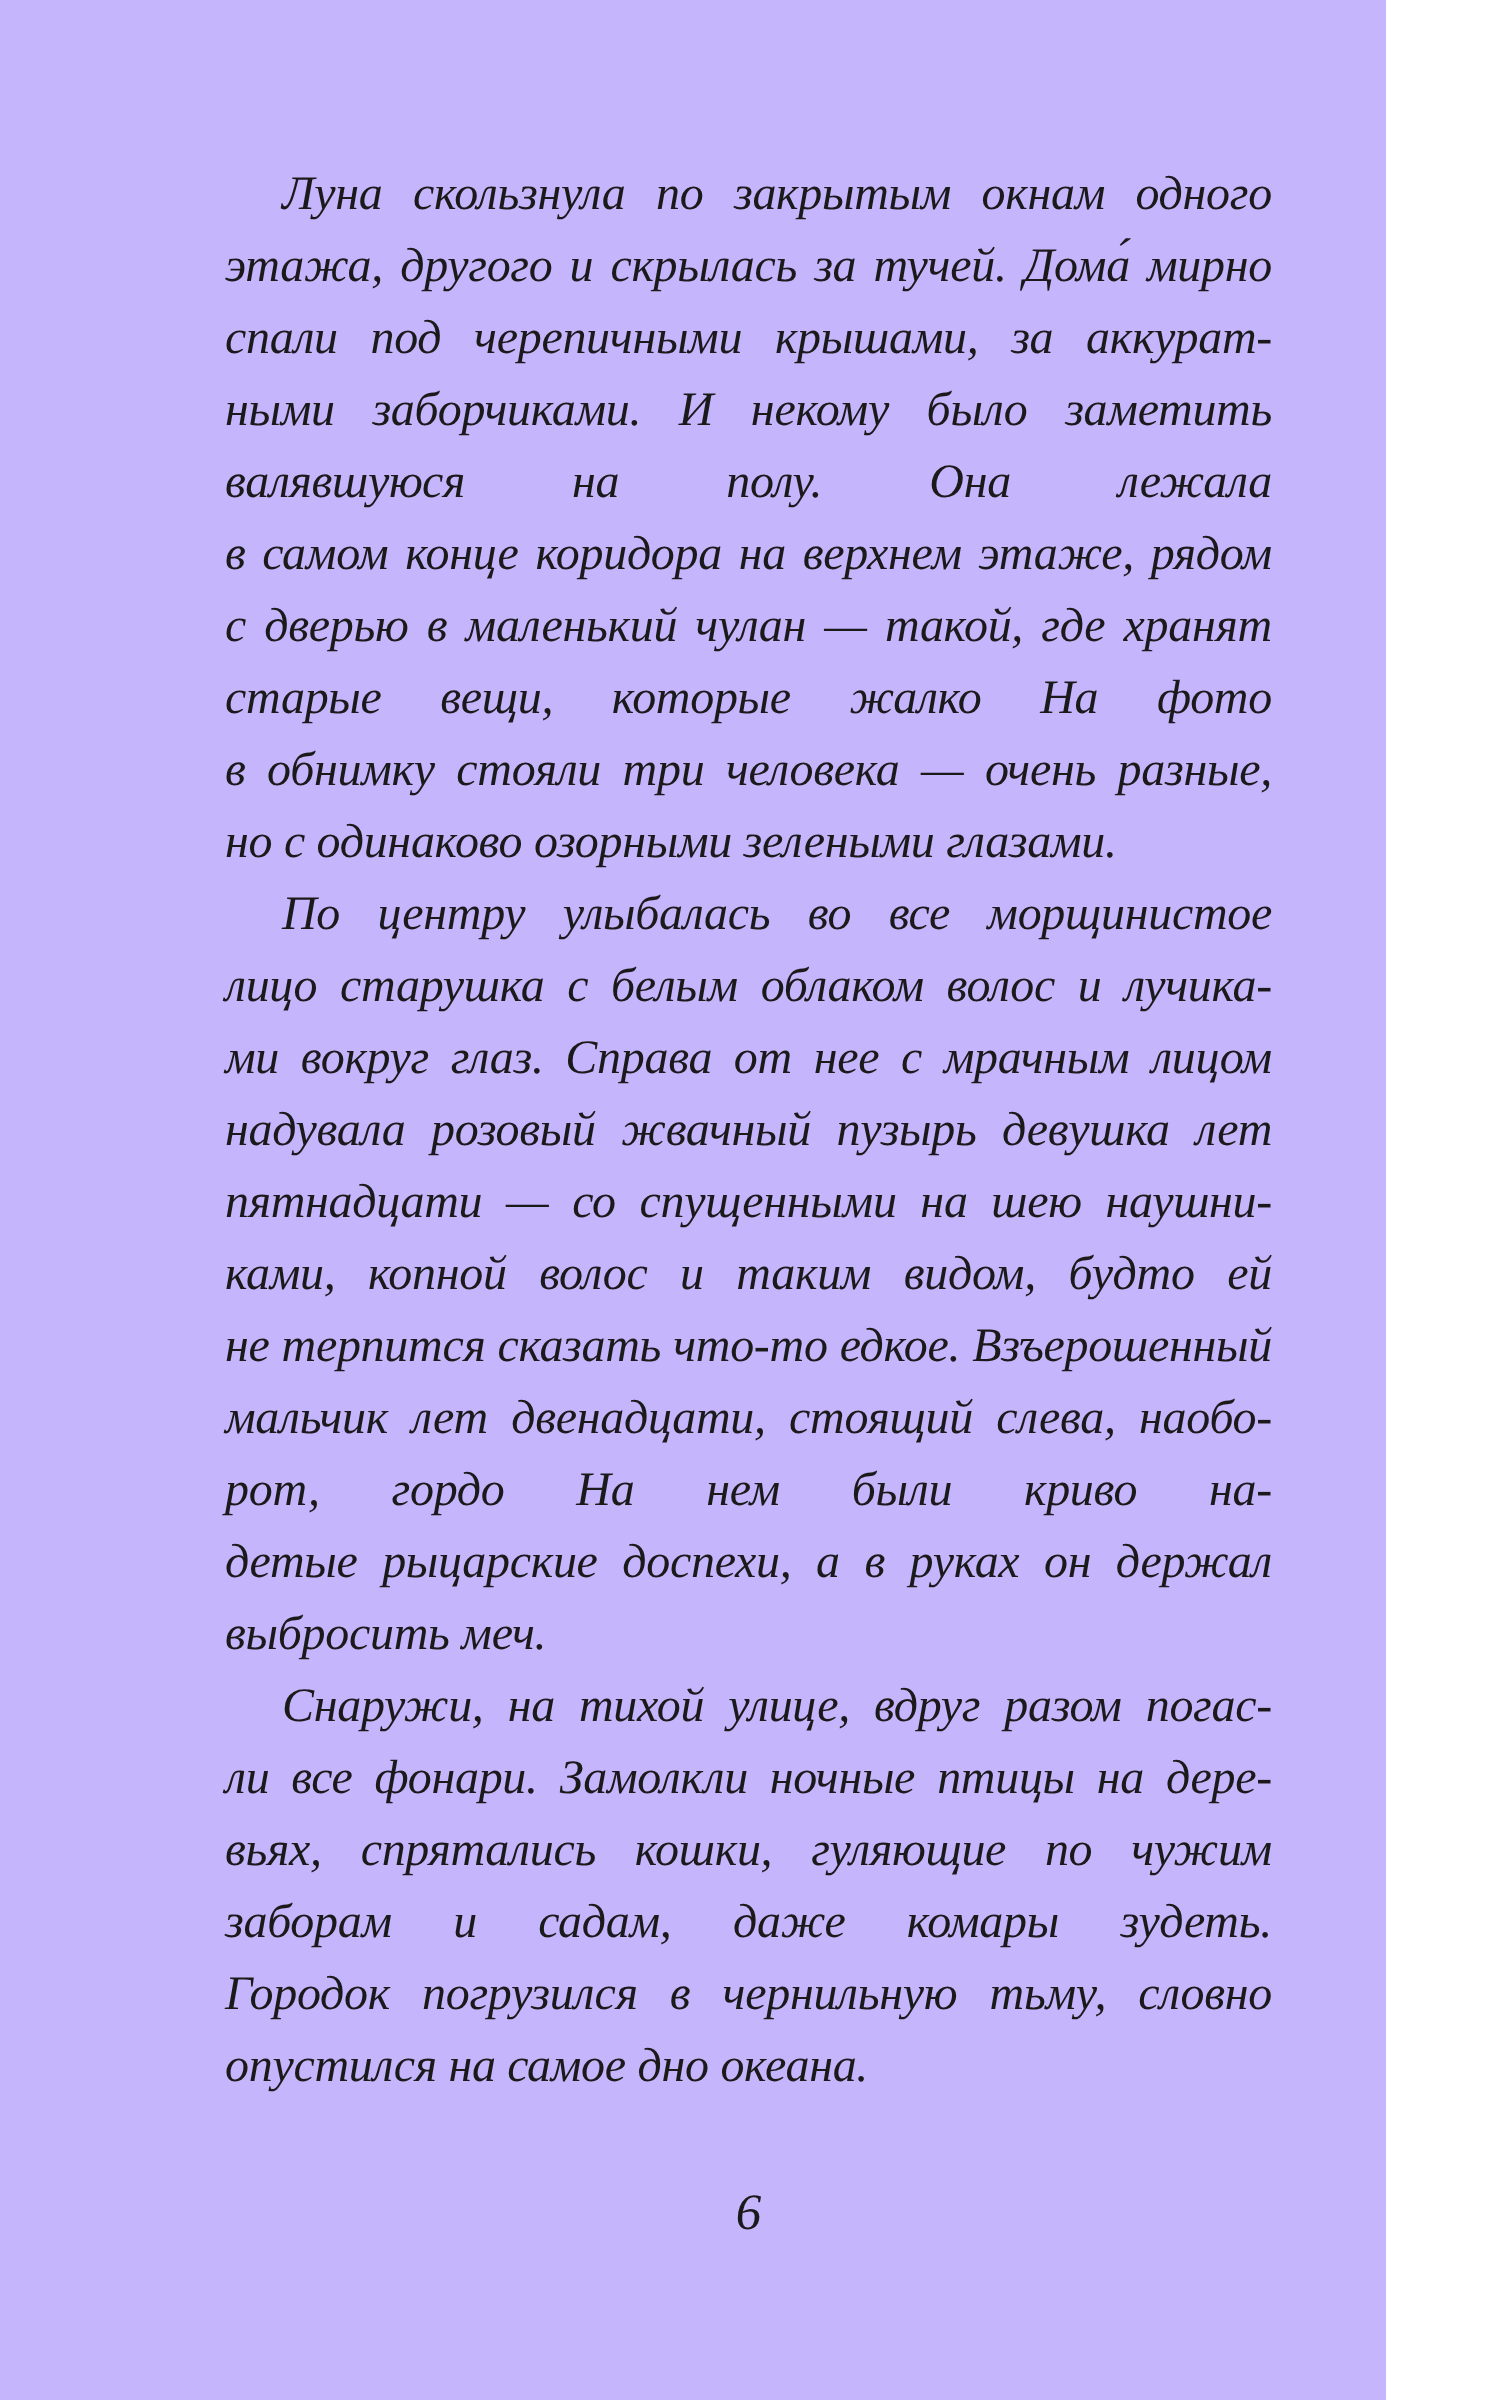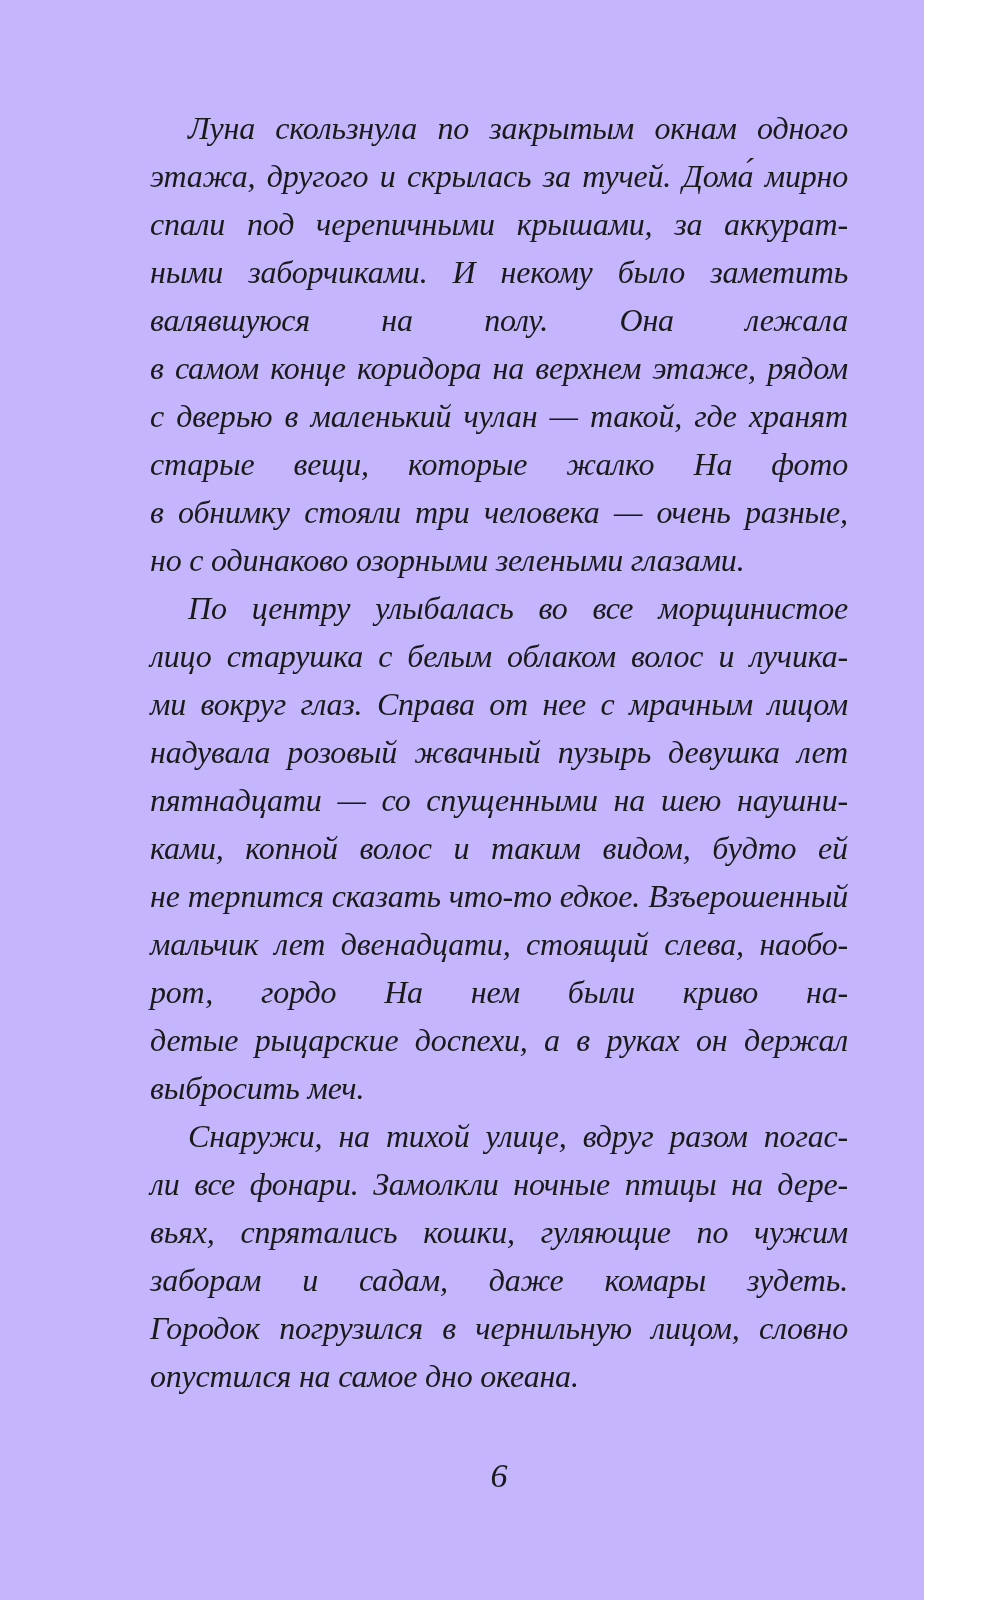--- a/index.html
+++ b/index.html
@@ -269,19 +269,19 @@
         <span>садам,</span>
         <span>даже</span>
         <span>комары</span>
         <span>зудеть.</span>
       </div>
       <div class="line justify">
         <span>Городок</span>
         <span>погрузился</span>
         <span>в</span>
         <span>чернильную</span>
-        <span>лицом,</span>
+        <span>тьму,</span>
         <span>словно</span>
       </div>
       <div class="line">опустился на самое дно океана.</div>
     </div>
   <div class="page-number">6</div>
 </div>
 
 </body></html>

